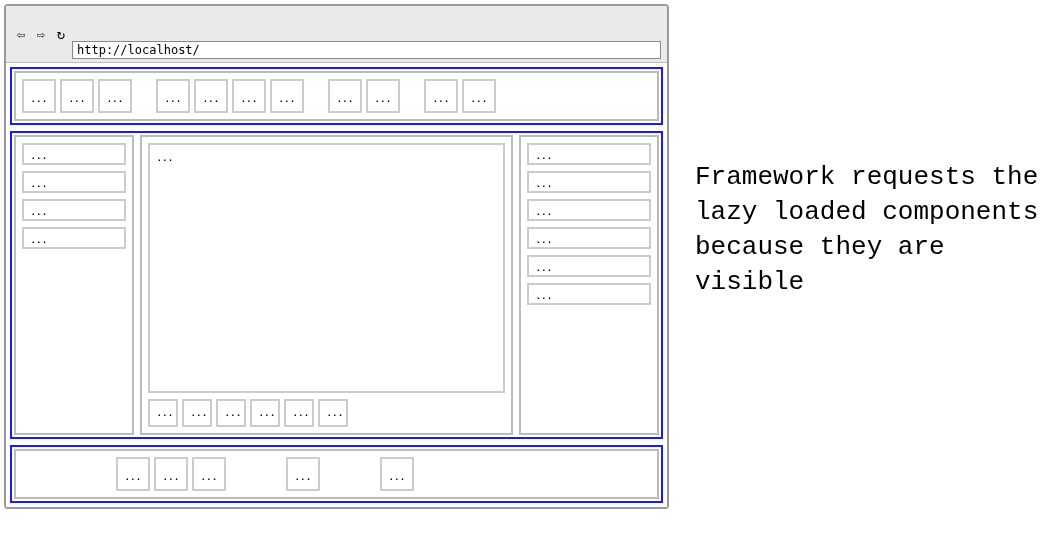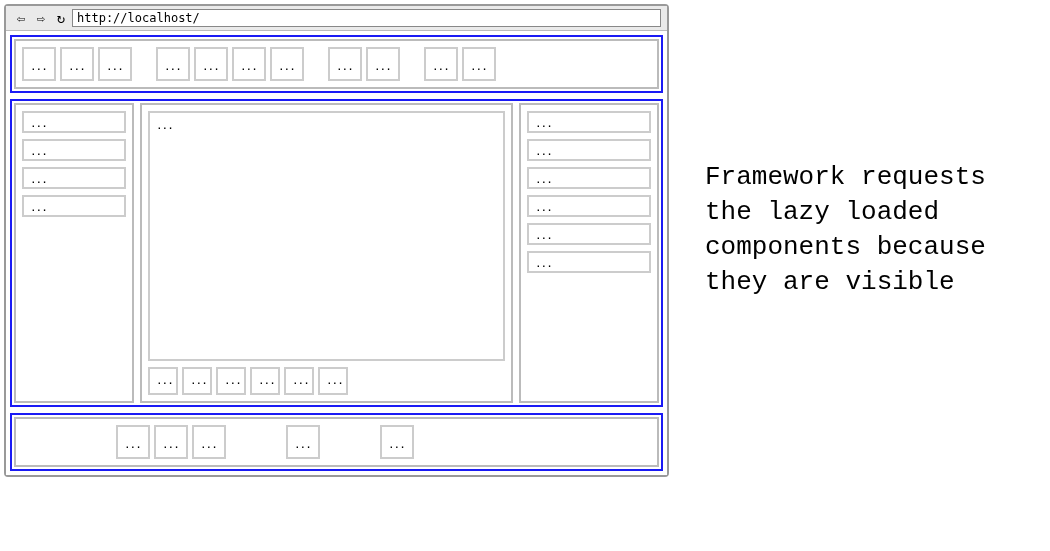--- a/index.html
+++ b/index.html
@@ -36,20 +36,21 @@
     font-size: 14px;
     color: #000;
     margin-right: 2px;
   }
   .url-bar {
     flex: 1;
     background: #fff;
     border: 1px solid #888;
     padding: 1px 4px;
     font-size: 12px;
+    margin-top: 32px;
   }
   .viewport {
     background: #fff;
     padding: 4px;
   }
   .lazy-region {
     border: 2px solid #1a1af5;
     padding: 2px;
     margin-bottom: 6px;
   }
@@ -139,21 +140,21 @@
     padding-left: 100px;
   }
   .footer-bar .cluster {
     display: flex;
     gap: 4px;
   }
   .caption {
     font-family: "Courier New", monospace;
     font-size: 26px;
     line-height: 1.35;
-    padding: 160px 8px 0 36px;
+    padding: 160px 8px 0 26px;
     flex: 1;
   }
 </style>
 </head>
 <body>
 
 <div class="browser">
   <div class="toolbar">
     <span class="nav-icon">⇦</span>
     <span class="nav-icon">⇨</span>

